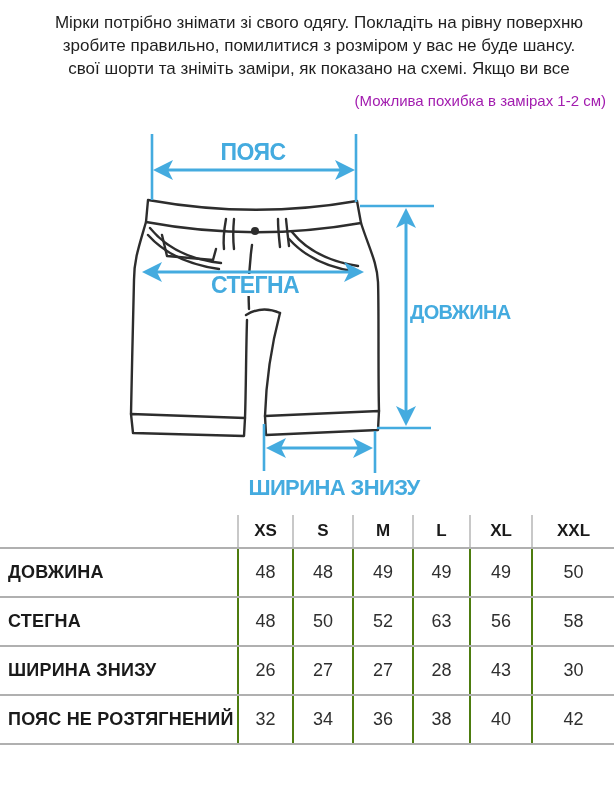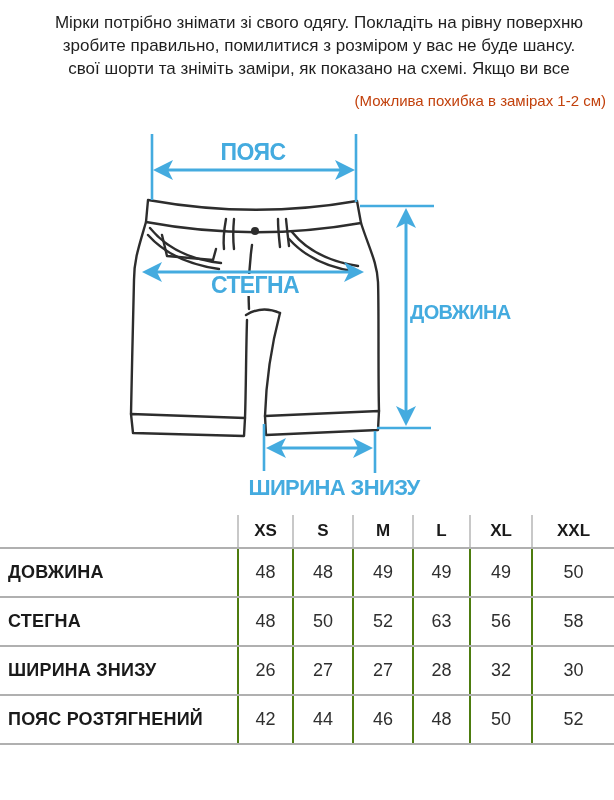--- a/index.html
+++ b/index.html
@@ -9,21 +9,21 @@
     font-family:"Liberation Sans", sans-serif; overflow:hidden;padding-left:36px;
   }
   
   .intro {
     position:absolute; top:11px; left:28px; width:582px;
     text-align:center; font-size:17px; line-height:23px;
     color:#1f1f1f;
   }
   .note {
     position:absolute; top:92px; left:0; width:606px;
-    text-align:right; font-size:15px; color:#c2410c;
+    text-align:right; font-size:15px; color:#a21caf;
   }
   
   .diagram { position:absolute; top:120px; left:0; width:498px; height:392px; }
   .outline { stroke:#2d2d2d; stroke-width:2.4; fill:none; stroke-linecap:round; stroke-linejoin:round; }
   .mline { stroke:#44ABDF; stroke-width:3; fill:none; }
   .mthin { stroke:#44ABDF; stroke-width:2.6; fill:none; }
   .mhead { fill:#44ABDF; stroke:none; }
   .dlabel {
     font-family:"Liberation Sans", sans-serif; font-weight:bold;
     font-size:23px; fill:#44ABDF; letter-spacing:-0.6px;
@@ -170,27 +170,27 @@
         <td class="value">63</td>
         <td class="value">56</td>
         <td class="value">58</td>
       </tr>
       <tr>
         <td class="row-label">ШИРИНА ЗНИЗУ</td>
         <td class="value">26</td>
         <td class="value">27</td>
         <td class="value">27</td>
         <td class="value">28</td>
-        <td class="value">32</td>
+        <td class="value">43</td>
         <td class="value">30</td>
       </tr>
       <tr>
-        <td class="row-label">ПОЯС РОЗТЯГНЕНИЙ</td>
+        <td class="row-label">ПОЯС НЕ РОЗТЯГНЕНИЙ</td>
+        <td class="value">32</td>
+        <td class="value">34</td>
+        <td class="value">36</td>
+        <td class="value">38</td>
+        <td class="value">40</td>
         <td class="value">42</td>
-        <td class="value">44</td>
-        <td class="value">46</td>
-        <td class="value">48</td>
-        <td class="value">50</td>
-        <td class="value">52</td>
       </tr>
     </tbody>
   </table>
 </div>
 
 </body></html>

